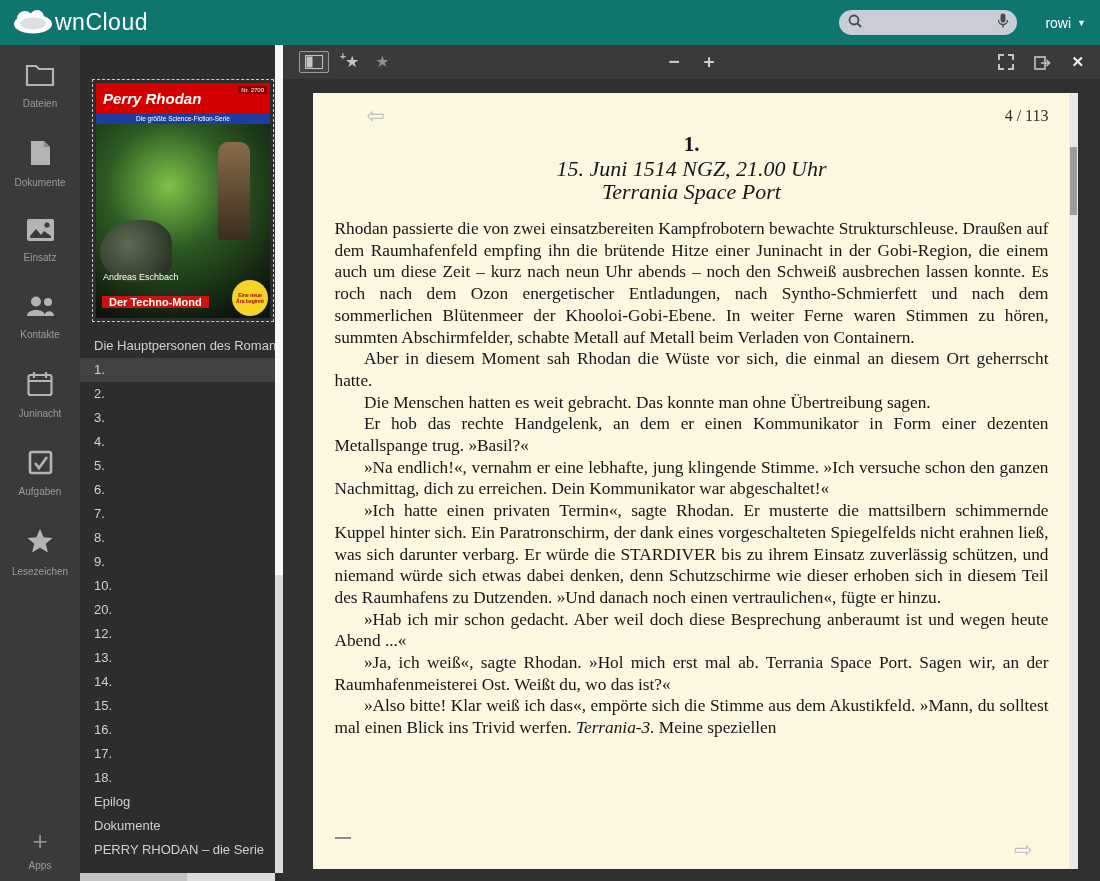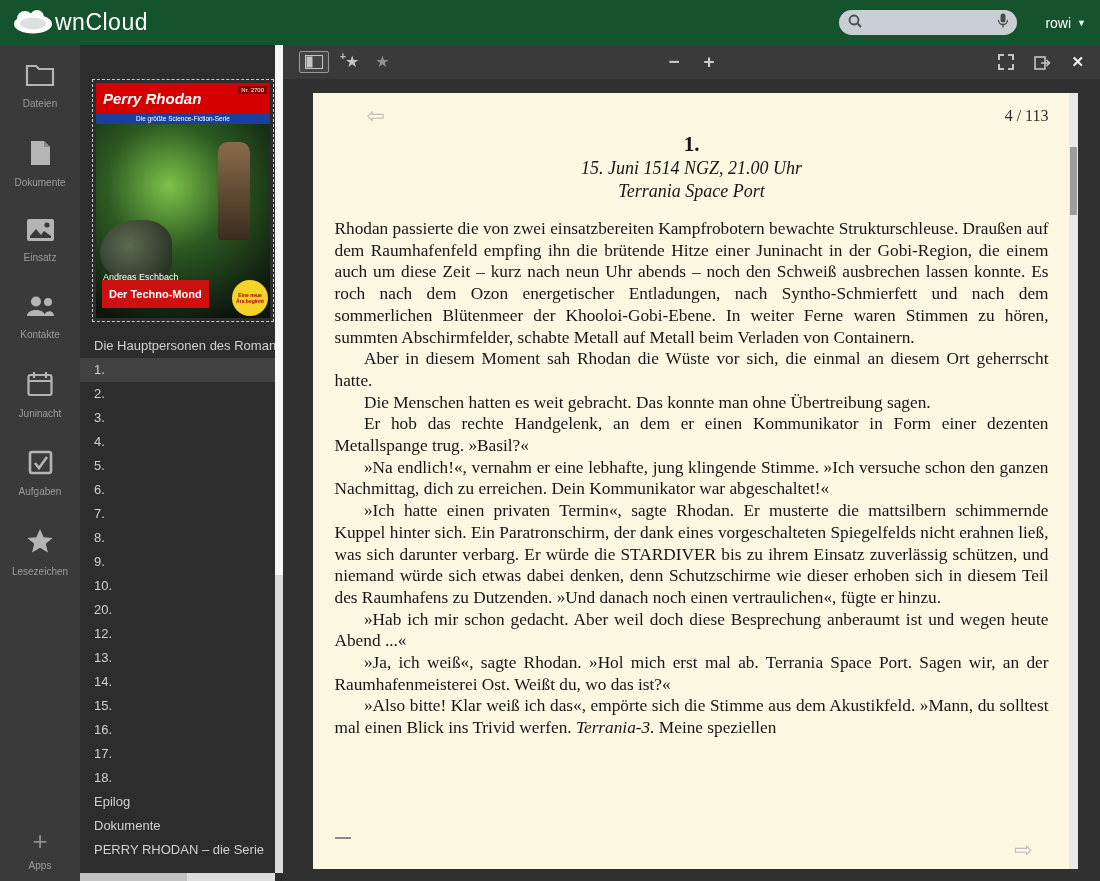--- a/index.html
+++ b/index.html
@@ -1,20 +1,20 @@
 <!DOCTYPE html>
 <html><head>
 <meta charset="utf-8">
 <style>
   * { box-sizing: border-box; margin: 0; padding: 0; }
   html,body { width:1100px; height:881px; overflow:hidden; }
   body { font-family:"Liberation Sans", sans-serif; background:#303030; }
 
   
-  .topbar { height:45px; background:#14532d; display:flex; align-items:center;
+  .topbar { height:45px; background:#0f766e; display:flex; align-items:center;
             justify-content:space-between; padding:0 14px 0 12px; }
   .logo { display:flex; align-items:center; gap:1px; cursor:pointer; }
   .logo-text { color:#fff; font-size:23px; font-weight:400; letter-spacing:.5px; }
   .top-right { display:flex; align-items:center; gap:28px; }
   .searchbox { width:178px; height:25px; background:#c9ced6; border-radius:13px;
                display:flex; align-items:center; padding:0 9px; gap:6px; }
   .searchbox input { flex:1; border:none; background:transparent; outline:none;
                      font-size:13px; color:#333; min-width:0; }
   .user-menu { color:#fff; font-size:14px; display:flex; align-items:center; gap:6px; cursor:pointer; }
   .user-caret { font-size:9px; }
@@ -44,21 +44,21 @@
                  text-align:center; line-height:11px; white-space:nowrap; overflow:hidden; }
   .cover-art { flex:1; position:relative;
                background:radial-gradient(circle at 42% 32%, #7ec24a 0%, #2c5a22 38%, #0d160d 85%); }
   .cover-man { position:absolute; right:20px; top:18px; width:32px; height:98px;
                background:linear-gradient(#8a6b4a,#3a2d1e); border-radius:10px 10px 4px 4px; }
   .cover-beast { position:absolute; left:4px; bottom:36px; width:72px; height:62px;
                  background:radial-gradient(circle at 40% 40%, #5d6b52, #1d261a);
                  border-radius:55% 40% 35% 50%; }
   .cover-author { position:absolute; left:7px; bottom:36px; color:#fff; font-size:9px; }
   .cover-title-box { position:absolute; left:6px; bottom:10px; background:#cc1111; color:#fff;
-                     font-weight:bold; font-size:11px; padding:8px 7px; white-space:nowrap; }
+                     font-weight:bold; font-size:11px; padding:0 7px; white-space:nowrap; }
   .cover-badge { position:absolute; right:2px; bottom:2px; width:36px; height:36px; border-radius:50%;
                  background:#f5d327; color:#a50000; font-size:5px; font-weight:bold; text-align:center;
                  display:flex; align-items:center; justify-content:center; padding:3px; line-height:1.2; }
   .toc-list { list-style:none; margin-top:16px; }
   .toc-item { height:24px; line-height:16px; padding:4px 8px 4px 14px; font-size:13px;
               color:#d0d0d0; white-space:nowrap; overflow:hidden; cursor:pointer; }
   .toc-item.active { background:#424242; }
   .toc-vscroll { position:absolute; right:0; top:0; bottom:8px; width:8px; background:#dcdcdc; }
   .toc-vthumb { position:absolute; top:0; left:0; right:0; height:64%; background:#f7f7f7; }
   .toc-hscroll { position:absolute; left:0; right:8px; bottom:0; height:8px; background:#dcdcdc; }
@@ -83,21 +83,21 @@
   .page-area { flex:1; position:relative; padding-top:14px; }
   .page { width:758px; height:776px; margin:0 auto; background:#fcf7e1; padding:10px 22px;
           position:relative; font-family:"Liberation Serif", serif; color:#161616; }
   .page-head { display:flex; justify-content:space-between; align-items:center; height:26px; }
   .nav-arrow { font-family:"DejaVu Sans", sans-serif; color:#bdbdbd; font-size:22px;
                line-height:22px; cursor:pointer; }
   .back-arrow { margin-left:32px; }
   .fwd-arrow { position:absolute; right:38px; bottom:8px; }
   .page-num { font-size:16px; color:#2d2d2d; }
   .chapter { text-align:center; font-size:21px; font-weight:bold; margin-top:3px; }
-  .dateline, .location { text-align:center; font-style:italic; font-size:18px; line-height:23px; }
+  .dateline, .location { text-align:center; font-style:italic; font-size:22px; line-height:23px; }
   .page-text { margin-top:15px; font-size:17.3px; line-height:21.7px; text-align:justify; }
   .page-text p { text-indent:1.7em; }
   .page-text p.first { text-indent:0; }
   .page-text em { font-style:italic; }
   .foot-dash { position:absolute; left:22px; bottom:30px; width:16px; height:2px; background:#8a8a8a; }
   .reader-scroll { position:absolute; right:22px; top:14px; width:9px; height:776px; background:#e9e9e9; }
   .reader-thumb { position:absolute; top:54px; left:1px; right:1px; height:68px; background:#9c9c9c; }
 </style>
 </head>
 <body>

